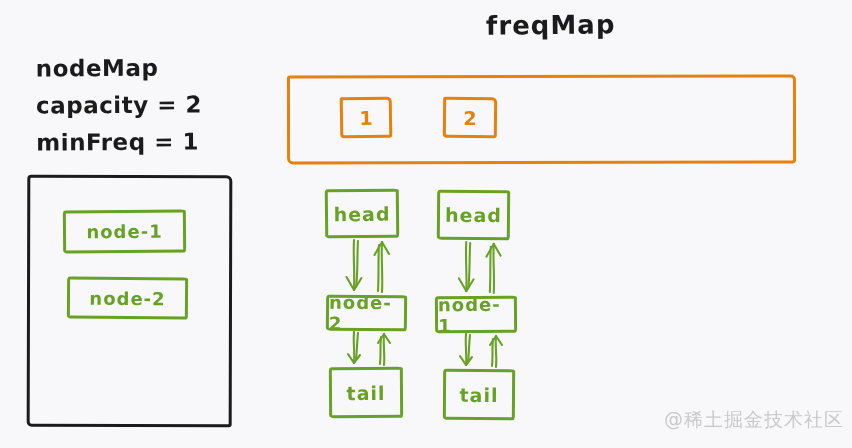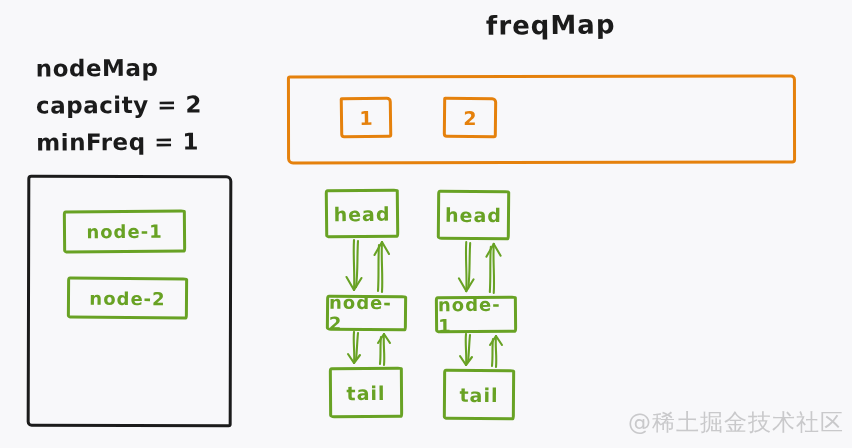--- a/index.html
+++ b/index.html
@@ -70,21 +70,21 @@
     box-sizing:border-box;
   }
   .arrow path{
     stroke:var(--green);
     stroke-width:2.1;
     fill:none;
     stroke-linecap:round;
   }
   .watermark{
     color:var(--watermark_gray);
-    font-size:23px;
+    font-size:19px;
     letter-spacing:1px;
   }
 </style>
 </head>
 <body>
 
 <div class="canvas">
 
   <div class="abs hand title" style="left:486px; top:10px;">freqMap</div>
 

